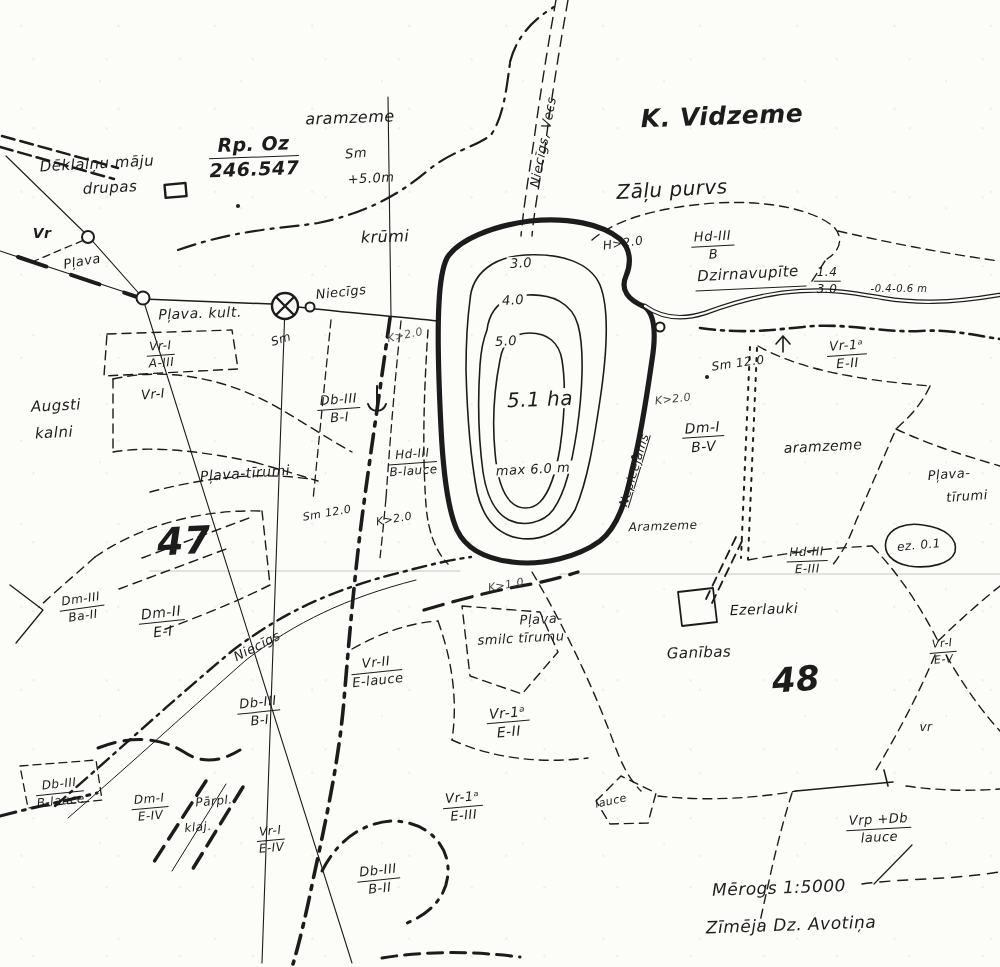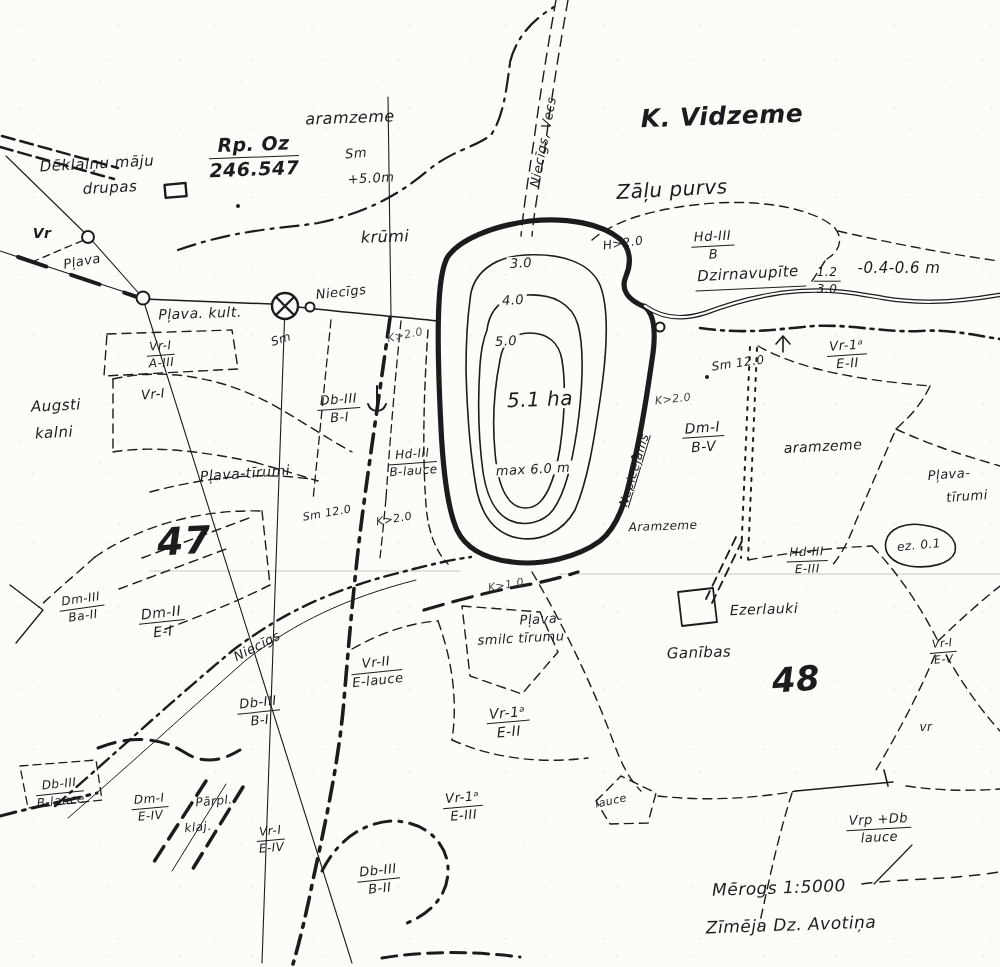--- a/index.html
+++ b/index.html
@@ -211,21 +211,21 @@
       <span class="lbl" style="left: 97px; top: 164px; font-size: 15px; font-weight: 500; transform: translate(-50%, -50%) rotate(-3deg);">Dēklaiņu māju</span>
       <span class="lbl" style="left: 110px; top: 188px; font-size: 15px; font-weight: 500; transform: translate(-50%, -50%) rotate(-3deg);">drupas</span>
       <span class="lbl" style="left: 350px; top: 118px; font-size: 16px; transform: translate(-50%, -50%) rotate(-2deg);">aramzeme</span>
       <span class="lbl" style="left: 356px; top: 153px; font-size: 13px; transform: translate(-50%, -50%) rotate(-5deg);">Sm</span>
       <span class="lbl" style="left: 371px; top: 178px; font-size: 13px; transform: translate(-50%, -50%) rotate(-3deg);">+5.0m</span>
       <span class="lbl" style="left: 722px; top: 116px; font-size: 25px; font-weight: 600; transform: translate(-50%, -50%) rotate(-2deg);">K. Vidzeme</span>
       <span class="lbl" style="left: 543px; top: 142px; font-size: 13px; transform: translate(-50%, -50%) rotate(-79deg);">Niecīgs, Vecs</span>
       <span class="lbl" style="left: 672px; top: 189px; font-size: 20px; font-weight: 500; transform: translate(-50%, -50%) rotate(-3deg);">Zāļu purvs</span>
       <span class="lbl" style="left: 623px; top: 243px; font-size: 12px; transform: translate(-50%, -50%) rotate(-8deg);">H&gt;2.0</span>
       <span class="lbl" style="left: 748px; top: 274px; font-size: 15px; font-weight: 500; transform: translate(-50%, -50%) rotate(-3deg);">Dzirnavupīte</span>
-      <span class="lbl" style="left: 899px; top: 268px; font-size: 15px; font-weight: 500; transform: translate(-50%, -50%) rotate(0deg);">-0.4-0.6 m</span>
+      <span class="lbl" style="left: 899px; top: 289px; font-size: 10px; font-weight: 500; transform: translate(-50%, -50%) rotate(0deg);">-0.4-0.6 m</span>
       <span class="lbl" style="left: 42px; top: 233px; font-size: 14px; font-weight: 600; transform: translate(-50%, -50%) rotate(0deg);">Vr</span>
       <span class="lbl" style="left: 82px; top: 261px; font-size: 13px; transform: translate(-50%, -50%) rotate(-10deg);">Pļava</span>
       <span class="lbl" style="left: 200px; top: 313px; font-size: 14px; font-weight: 500; transform: translate(-50%, -50%) rotate(-2deg);">Pļava. kult.</span>
       <span class="lbl" style="left: 281px; top: 339px; font-size: 12px; transform: translate(-50%, -50%) rotate(-18deg);">Sm</span>
       <span class="lbl" style="left: 341px; top: 292px; font-size: 13px; transform: translate(-50%, -50%) rotate(-6deg);">Niecīgs</span>
       <span class="lbl" style="left: 385px; top: 237px; font-size: 16px; transform: translate(-50%, -50%) rotate(-2deg);">krūmi</span>
       <span class="lbl" style="left: 405px; top: 335px; font-size: 11px; color: rgb(85, 85, 85); transform: translate(-50%, -50%) rotate(-12deg);">K&gt;2.0</span>
       <span class="lbl bg" style="left: 521px; top: 263px; font-size: 13px; font-weight: 500; transform: translate(-50%, -50%) rotate(-3deg);">3.0</span>
       <span class="lbl bg" style="left: 513px; top: 300px; font-size: 13px; font-weight: 500; transform: translate(-50%, -50%) rotate(-3deg);">4.0</span>
       <span class="lbl bg" style="left: 506px; top: 341px; font-size: 13px; font-weight: 500; transform: translate(-50%, -50%) rotate(-3deg);">5.0</span>
@@ -261,21 +261,21 @@
       <span class="lbl" style="left: 791px; top: 925px; font-size: 17px; font-weight: 500; transform: translate(-50%, -50%) rotate(-2deg);">Zīmēja Dz. Avotiņa</span>
       <div class="frac" style="left: 254px; top: 157px; font-size: 19px; font-weight: 600; transform: translate(-50%, -50%) rotate(-2deg);">
         <span class="top">Rp. Oz</span>
         <span class="bot">246.547</span>
       </div>
       <div class="frac" style="left: 713px; top: 246px; font-size: 13px; transform: translate(-50%, -50%) rotate(-3deg);">
         <span class="top">Hd-III</span>
         <span class="bot">B</span>
       </div>
       <div class="frac" style="left: 827px; top: 281px; font-size: 12px; transform: translate(-50%, -50%) rotate(0deg);">
-        <span class="top">1.2</span>
+        <span class="top">1.4</span>
         <span class="bot">3.0</span>
       </div>
       <div class="frac" style="left: 161px; top: 355px; font-size: 12px; transform: translate(-50%, -50%) rotate(-4deg);">
         <span class="top">Vr-I</span>
         <span class="bot">A-III</span>
       </div>
       <div class="frac" style="left: 339px; top: 409px; font-size: 13px; transform: translate(-50%, -50%) rotate(-4deg);">
         <span class="top">Db-III</span>
         <span class="bot">B-I</span>
       </div>

